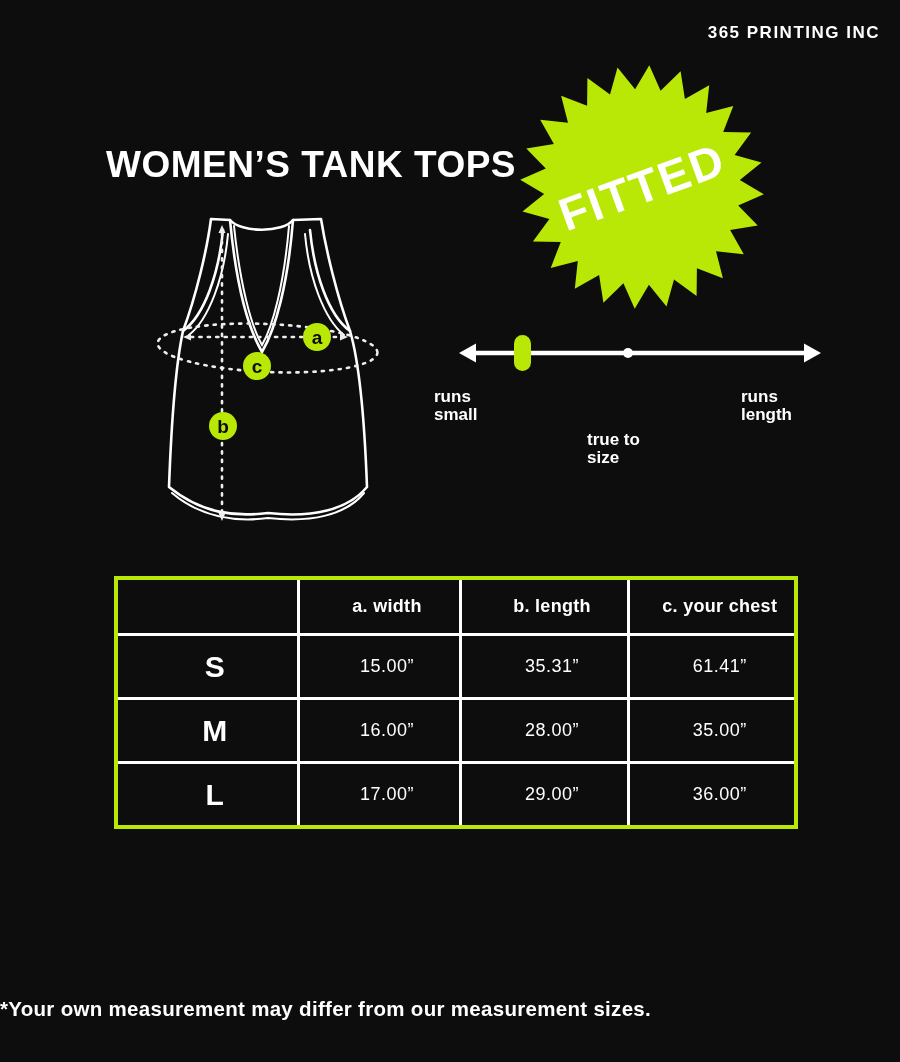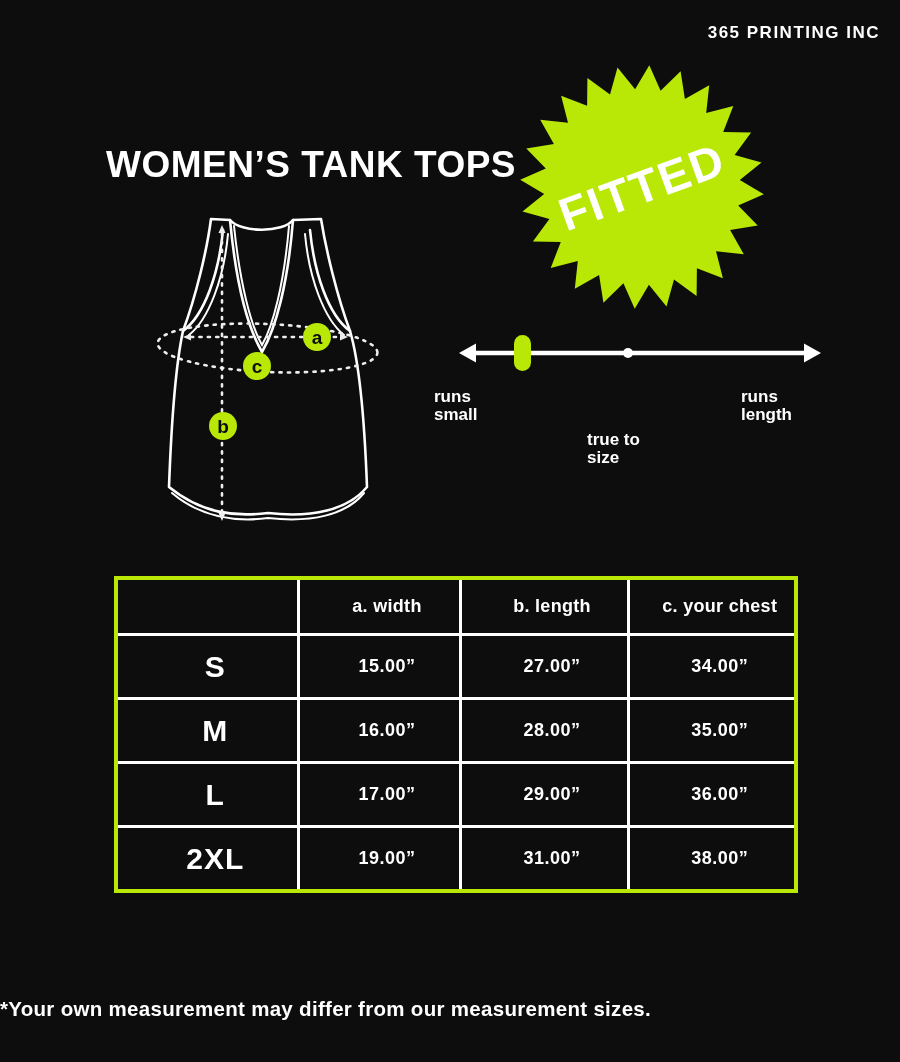--- a/index.html
+++ b/index.html
@@ -56,21 +56,21 @@
     border-collapse:collapse;table-layout:fixed;width:680px;
     border:4px solid var(--accent,#b9e806);
   }
   .size-table th,.size-table td{
     border:3px solid #fff;text-align:center;vertical-align:middle;
     color:#fff;overflow:hidden;padding-left:17px;
   }
   .size-table th{height:51px;font-size:18px;font-weight:bold;letter-spacing:.3px;}
   .size-table td{height:59px;}
   .size-cell{font-size:30px;font-weight:bold;letter-spacing:1px;}
-  .value-cell{font-size:18px;font-weight:bold;letter-spacing:.5px;}
+  .value-cell{font-size:18px;font-weight:normal;letter-spacing:.5px;}
 
   .footnote{
     top:997px;left:0;width:900px;text-align:left;
     font-size:20.5px;font-weight:bold;letter-spacing:.3px;color:#fff;
   }
 </style>
 </head>
 <body>
 
 <div class="canvas">
@@ -162,39 +162,33 @@
     <tbody>
         <tr>
       <th></th>
       <th>a. width</th>
       <th>b. length</th>
       <th>c. your chest</th>
     </tr>
     <tr>
       <td class="size-cell">S</td>
       <td class="value-cell">15.00”</td>
-      <td class="value-cell">27.00”</td>
-      <td class="value-cell">34.00”</td>
+      <td class="value-cell">35.31”</td>
+      <td class="value-cell">61.41”</td>
     </tr>
     <tr>
       <td class="size-cell">M</td>
       <td class="value-cell">16.00”</td>
       <td class="value-cell">28.00”</td>
       <td class="value-cell">35.00”</td>
     </tr>
     <tr>
       <td class="size-cell">L</td>
       <td class="value-cell">17.00”</td>
       <td class="value-cell">29.00”</td>
       <td class="value-cell">36.00”</td>
     </tr>
-    <tr>
-      <td class="size-cell">2XL</td>
-      <td class="value-cell">19.00”</td>
-      <td class="value-cell">31.00”</td>
-      <td class="value-cell">38.00”</td>
-    </tr>
   </tbody>
     </table>
 
   <div class="abs footnote">*Your own measurement may differ from our measurement sizes.</div>
 
 </div>
 
 </body></html>

